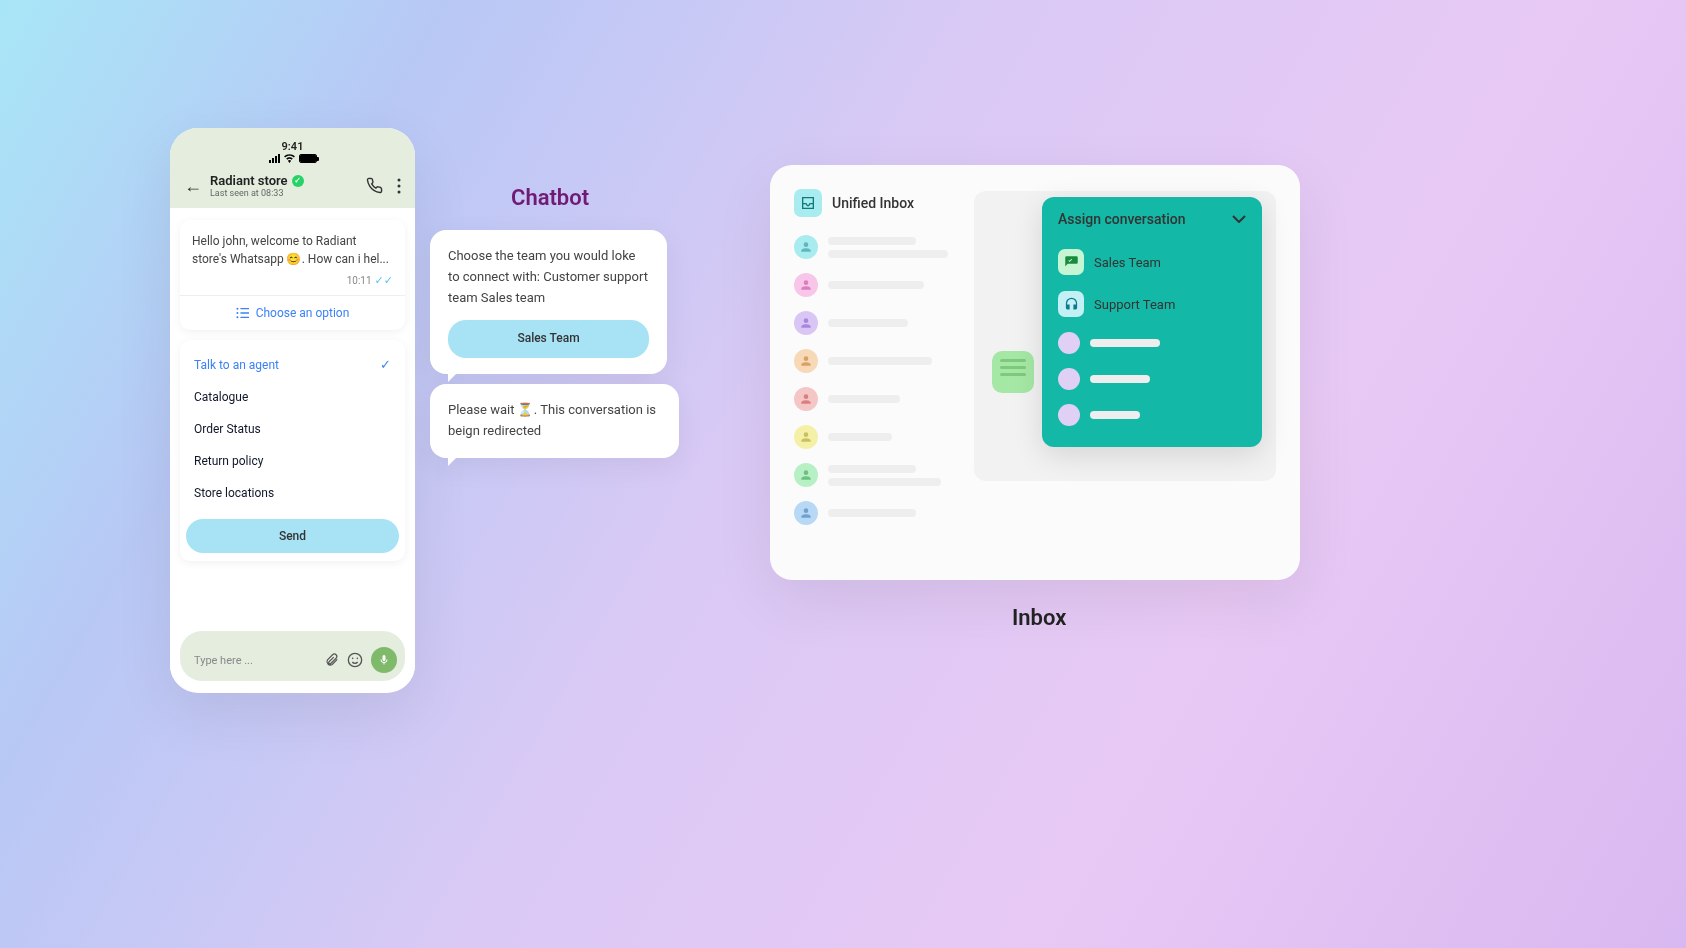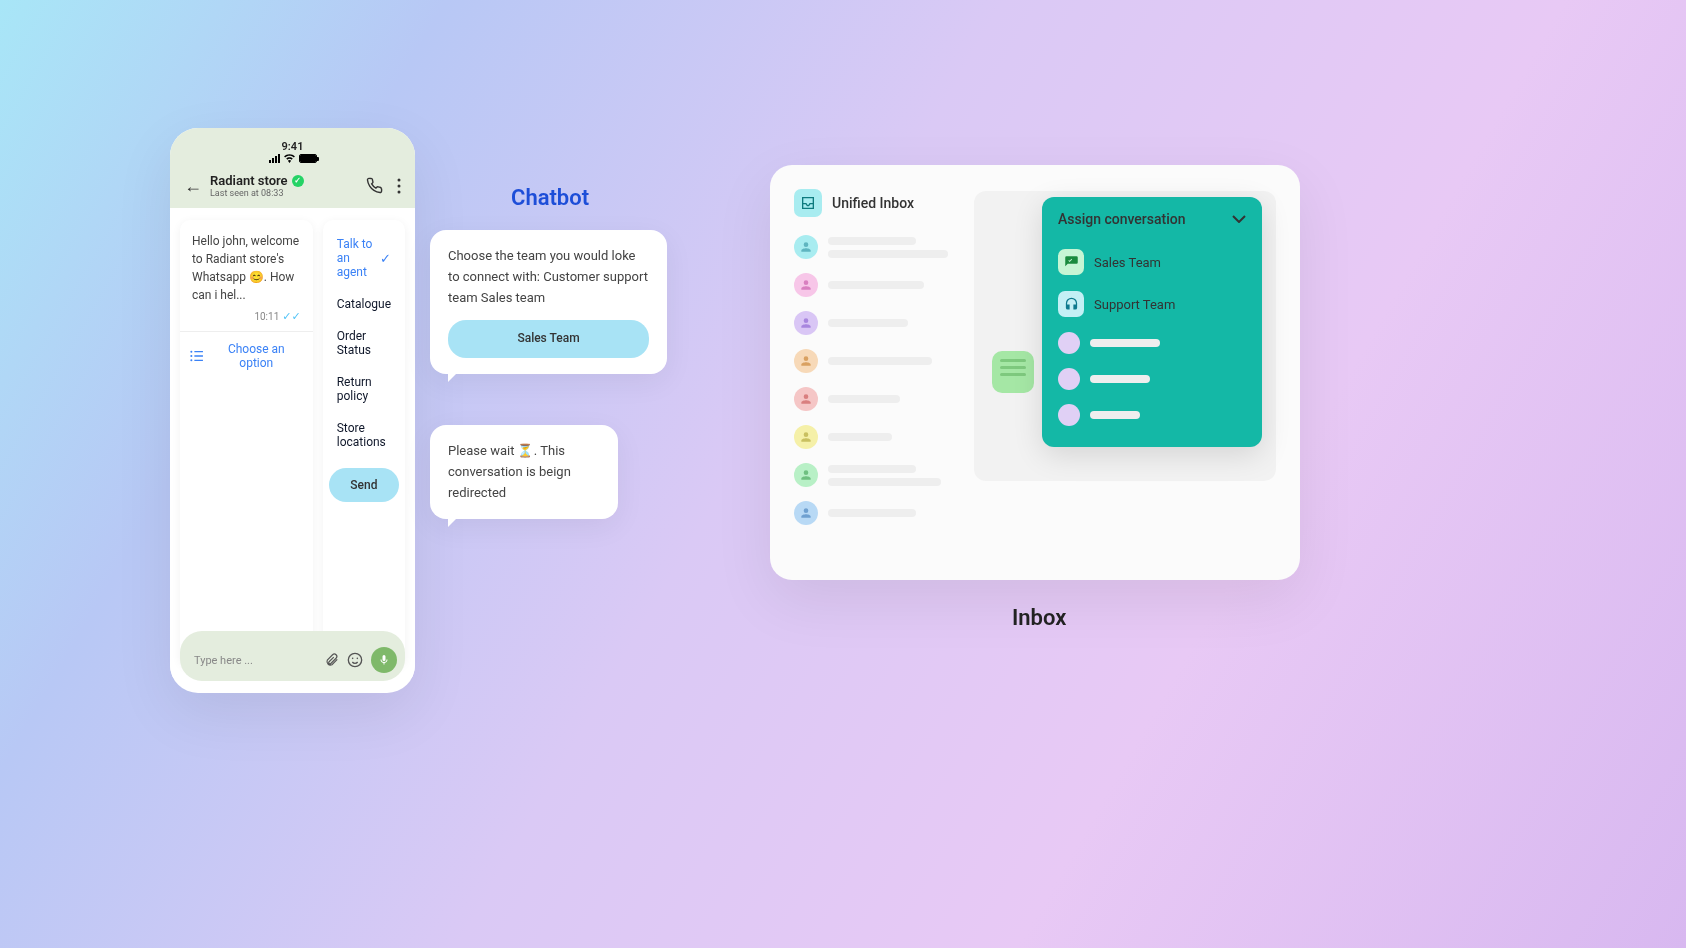--- a/index.html
+++ b/index.html
@@ -52,21 +52,21 @@
   .contact-name { font-size:13px; font-weight:600; color:#222; display:flex; align-items:center; gap:4px;}
   .verified-badge { width:12px; height:12px; background:#25d366; border-radius:50%; color:#fff; font-size:8px; display:flex; align-items:center; justify-content:center;}
   .last-seen { font-size:9px; color:#666; }
   .header-actions { display:flex; gap:14px; align-items:center; color:#333; }
 
   .chat-body {
     background: #fff;
     padding: 12px 10px;
     height: 470px;
     display:flex;
-    flex-direction:row;
+    flex-direction:column;
     gap:10px;
   }
   .msg-card {
     background:#fff;
     border-radius:10px;
     box-shadow:0 2px 10px rgba(0,0,0,0.06);
     overflow:hidden;
   }
   .msg-text { padding:12px 12px 6px; font-size:12px; color:#444; line-height:1.5;}
   .msg-meta { text-align:right; padding:0 12px 8px; font-size:10px; color:#888; display:flex; justify-content:flex-end; gap:3px; align-items:center;}
@@ -123,38 +123,38 @@
   .input-icons { display:flex; gap:8px; align-items:center; color:#555; font-size:14px;}
   .mic-btn { width:26px; height:26px; background:#7fb96a; border-radius:50%; display:flex; align-items:center; justify-content:center; color:#fff;}
 
   
   .chatbot-label {
     position:absolute;
     left:511px;
     top:185px;
     font-size:22px;
     font-weight:600;
-    color:#1d4ed8;
+    color:#701a75;
   }
   .bubble {
     position:absolute;
     background:#fff;
     border-radius:16px;
     padding:16px 18px;
     box-shadow:0 8px 30px rgba(0,0,0,0.06);
     font-size:13px;
     color:#444;
     line-height:1.6;
   }
   .bubble1 { left:430px; top:230px; width:237px; }
   .bubble1::after {
     content:""; position:absolute; bottom:-8px; left:18px;
     border-width:10px 10px 0 0; border-style:solid; border-color:#fff transparent transparent transparent;
   }
-  .bubble2 { left:430px; top:384px; width:188px;margin-top:41px; }
+  .bubble2 { left:430px; top:384px; width:249px; }
   .bubble2::after {
     content:""; position:absolute; bottom:-8px; left:18px;
     border-width:10px 10px 0 0; border-style:solid; border-color:#fff transparent transparent transparent;
   }
   .bubble-btn {
     margin-top:12px;
     background:#a8e3f5;
     border-radius:18px;
     padding:9px;
     text-align:center;

